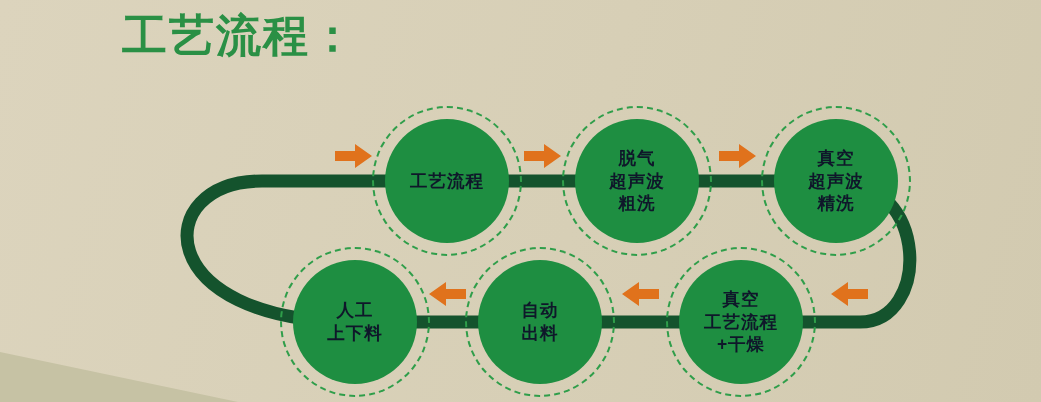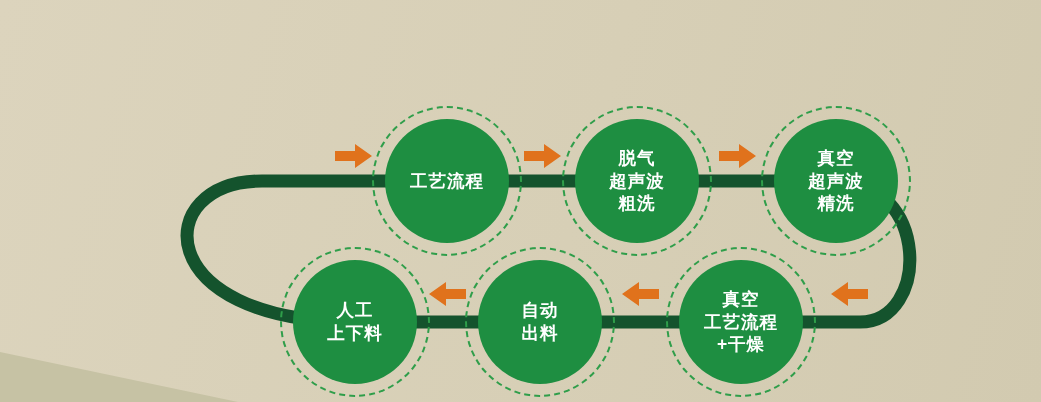--- a/index.html
+++ b/index.html
@@ -54,35 +54,36 @@
     width: 100%;
     height: 100%;
     border-radius: 50%;
     background: #1e8e41;
     display: flex;
     align-items: center;
     justify-content: center;
     text-align: center;
   }
   .label {
-    color: #ffffff;
+    color: #0f172a;
     font-size: 17.5px;
     font-weight: 700;
     line-height: 1.3;
     letter-spacing: 1px;
   }
   .label span { display: block; }
 </style>
 </head>
 <body>
 
 <div class="stage">
 
   <div class="bg-triangle"></div>
 
+  <h1 class="title">工艺流程：</h1>
 
   <svg class="track-svg" viewBox="0 0 1041 402">
     <path d="M 262 181 L 836 181 C 930 181 930 322 860 322 L 355 322 C 150 322 150 181 262 181 Z" fill="none" stroke="#14532d" stroke-width="13" stroke-linejoin="round"></path>
   </svg>
 
 
   <div class="node" style="left:372px; top:106px">
     <div class="circle">
       <div class="label">
         <span>工艺流程</span>

